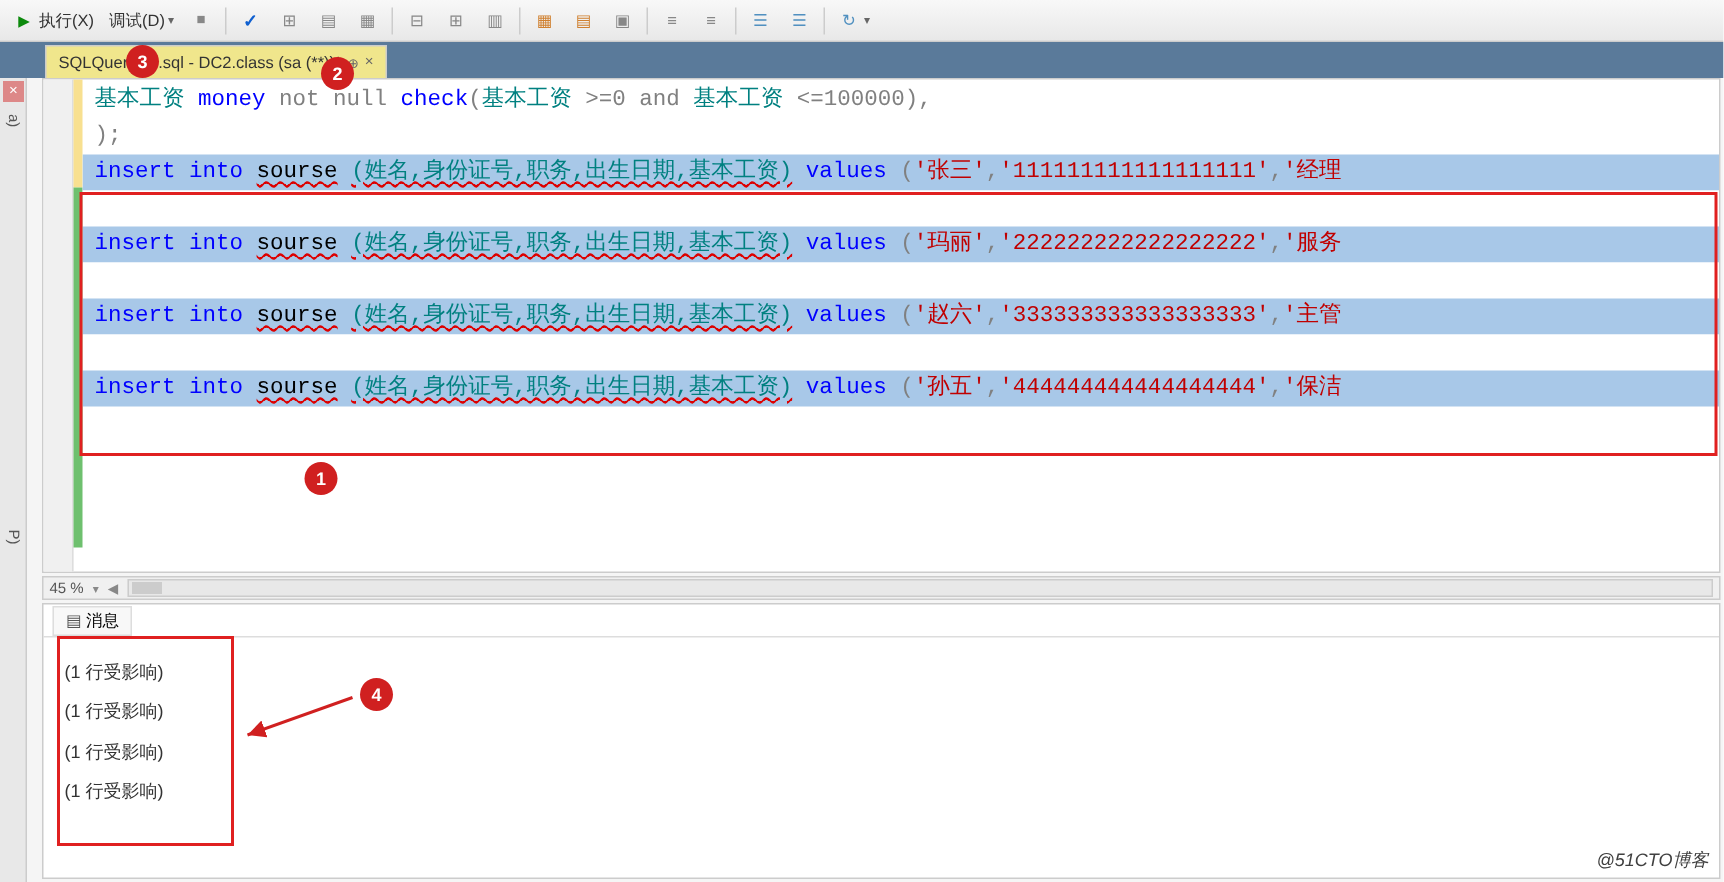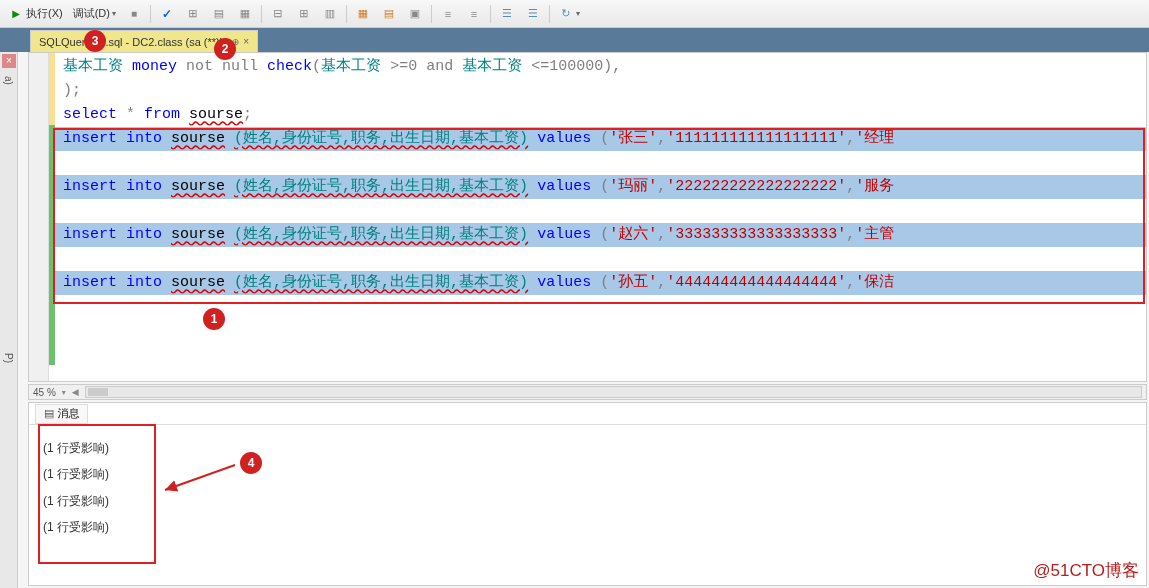--- a/index.html
+++ b/index.html
@@ -216,22 +216,23 @@
       pointer-events: none;
     }
     .annot-arrow {
       position: absolute;
       pointer-events: none;
     }
     .watermark {
       position: absolute;
       right: 10px;
       bottom: 6px;
-      font-size: 17px;
-      color: #b91c1c;
+      font-size: 12px;
+      color: #404040;
+      font-style: italic;
     }
   </style>
 </head>
 <body>
 
 <div class="toolbar">
   <div class="tb-btn">
     <span class="tb-icon play-icon">▶</span>
     <span>执行(X)</span>
   </div>
@@ -318,26 +319,20 @@
     <div class="margin-bar green" style="height:240px"></div>
   </div>
   <div class="editor-body">
     <div class="code-line">
       <span class="kw-teal">基本工资</span>
       <span class="kw-blue">money</span>
       <span class="kw-gray">not null</span>
       <span class="kw-blue">check</span><span class="kw-gray">(</span><span class="kw-teal">基本工资</span> <span class="kw-gray">&gt;=0</span> <span class="kw-gray">and</span> <span class="kw-teal">基本工资</span> <span class="kw-gray">&lt;=100000</span><span class="kw-gray">)</span><span class="kw-gray">,</span>
     </div>
     <div class="code-line kw-gray">);</div>
-    <div class="code-line">
-      <span class="kw-blue">select</span>
-      <span class="kw-gray">*</span>
-      <span class="kw-blue">from</span>
-      <span class="kw-black underline-red">sourse</span><span class="kw-gray">;</span>
-    </div>
 
     <div class="sel-line">
       <span class="kw-blue">insert</span>
       <span class="kw-blue">into</span>
       <span class="kw-black underline-red">sourse</span>
       <span class="kw-teal underline-red">(姓名,身份证号,职务,出生日期,基本工资)</span>
       <span class="kw-blue">values</span>
       <span class="kw-gray">(</span><span class="kw-red">'</span><span class="kw-red">张三</span><span class="kw-red">'</span><span class="kw-gray">,</span><span class="kw-red">'</span><span class="kw-red">111111111111111111</span><span class="kw-red">'</span><span class="kw-gray">,</span><span class="kw-red">'</span><span class="kw-red">经理</span>
     </div>
     <div class="gap-line"></div>

